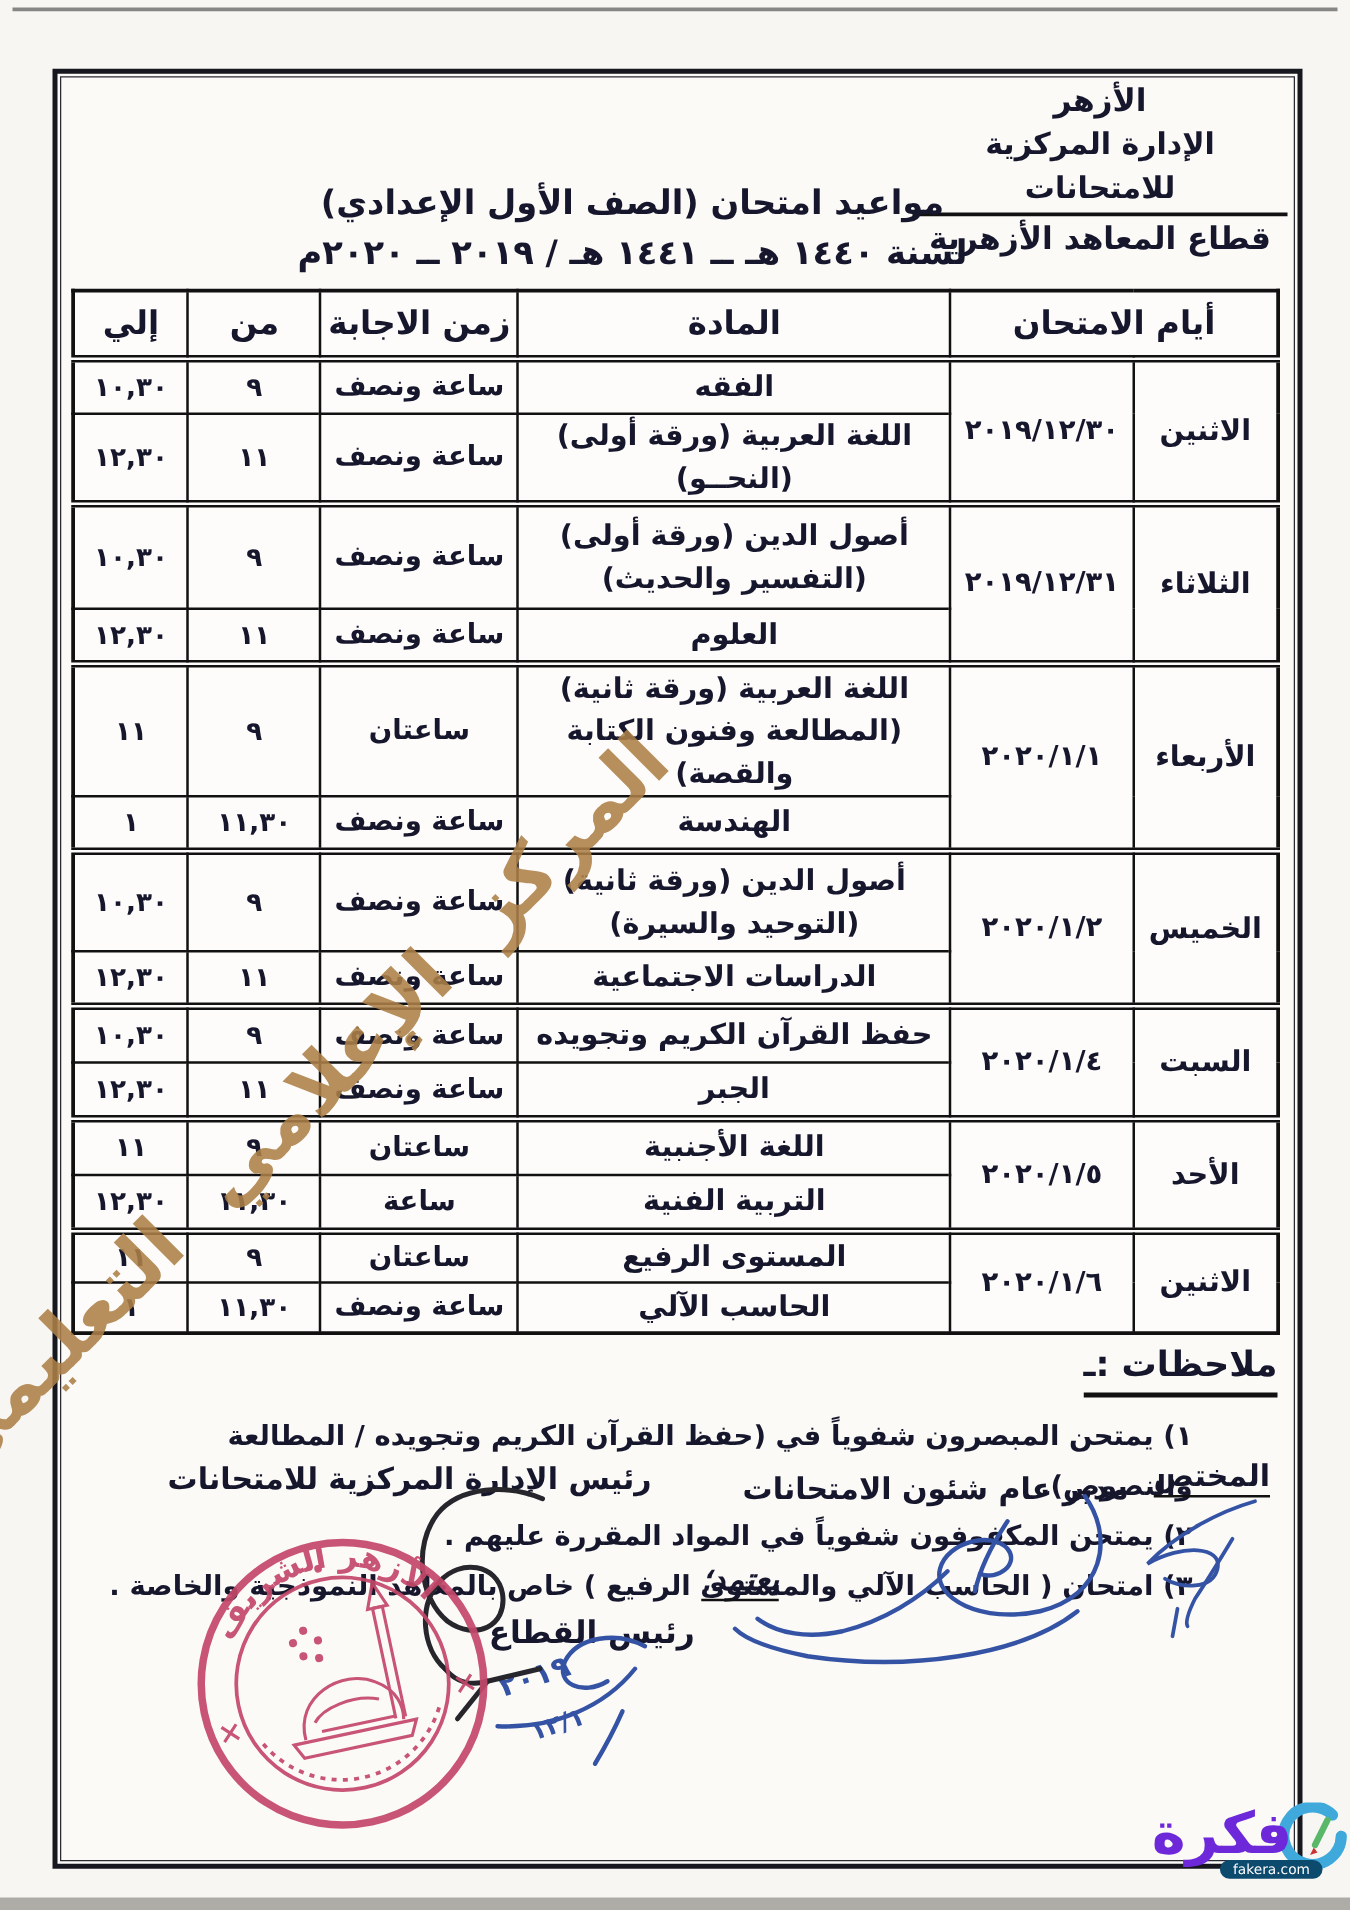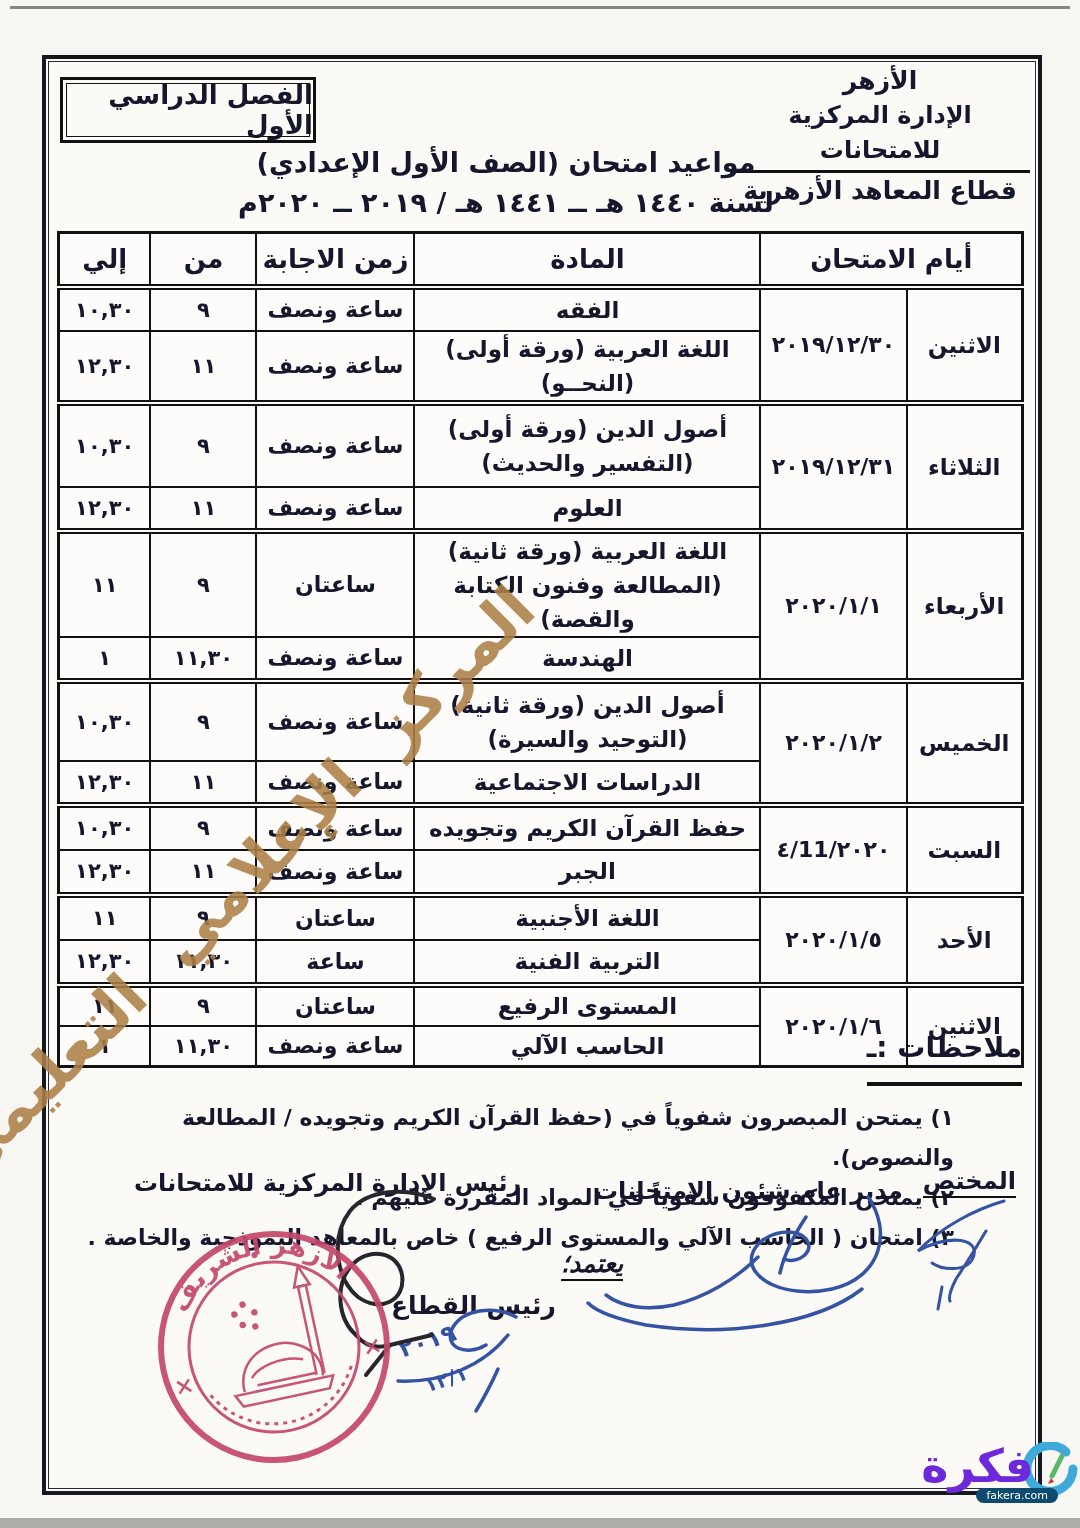--- a/index.html
+++ b/index.html
@@ -40,21 +40,21 @@
   table.exam td{text-align:center;vertical-align:middle;font-weight:bold;padding:0 4px;}
   td.day-cell{font-size:23px;}
   td.date-cell{font-size:22px;letter-spacing:1px;}
   td.subject-cell{font-size:23px;white-space:pre-line;line-height:34px;}
   td.duration-cell{font-size:22px;}
   td.num-cell{font-size:21px;letter-spacing:1px;margin-top:35px;}
   tr.h44{height:44px;} tr.h45{height:45px;} tr.h41{height:41px;}
   tr.h84{height:84px;} tr.h80{height:80px;}
   
   .notes{position:absolute;right:16px;top:972px;width:950px;direction:rtl;text-align:right;}
-  .notes-heading{display:inline-block;font-size:28px;font-weight:bold;border-bottom:4px solid #111;padding-bottom:18px;margin-bottom:12px;}
+  .notes-heading{display:inline-block;font-size:28px;font-weight:bold;border-bottom:4px solid #111;padding-bottom:6px;margin-bottom:12px;margin-top:44px;}
   .note-item{font-size:22px;font-weight:600;line-height:40px;padding-right:68px;}
   
   .sig-label{position:absolute;font-weight:bold;font-size:24px;white-space:nowrap;}
   .u{border-bottom:2px solid #111;padding-bottom:1px;}
   .ink-overlay{position:absolute;left:0;top:1080px;width:992px;height:350px;pointer-events:none;}
   .stamp{position:absolute;left:104px;top:1164px;width:248px;height:248px;pointer-events:none;opacity:.92;}
   .hand-date{position:absolute;color:#3553a4;font-weight:bold;font-size:24px;transform:rotate(-18deg);letter-spacing:1px;}
   
   .watermark{
     position:absolute;left:-125px;top:822px;width:760px;height:90px;line-height:90px;
@@ -72,24 +72,20 @@
 </style>
 </head>
 <body>
 
 <div class="page">
   <div class="scan-top-line"></div>
 
   <div class="doc-frame">
     <div class="frame-inner"></div>
 
-    <div class="semester-box">
-      <span class="inner-line"></span>
-      <span>الفصل الدراسي الأول</span>
-    </div>
 
     <div class="org-block">
       <div>الأزهر</div>
       <div><span class="org-underlined">الإدارة المركزية للامتحانات</span></div>
       <div>قطاع المعاهد الأزهرية</div>
     </div>
 
     <div class="title-block">
       <div>مواعيد امتحان (الصف الأول الإعدادي)</div>
       <div>لسنة ١٤٤٠ هـ ــ ١٤٤١ هـ / ٢٠١٩ ــ ٢٠٢٠م</div>
@@ -181,21 +177,21 @@
           <td class="subject-cell">الدراسات الاجتماعية</td>
           <td class="duration-cell">ساعة ونصف</td>
           <td class="num-cell">١١</td>
           <td class="num-cell">١٢,٣٠</td>
         </tr>
       </tbody>
 
       <tbody>
         <tr class="h45">
           <td class="day-cell" rowspan="2">السبت</td>
-          <td class="date-cell" rowspan="2">٢٠٢٠/11/٤</td>
+          <td class="date-cell" rowspan="2">٢٠٢٠/١/٤</td>
           <td class="subject-cell">حفظ القرآن الكريم وتجويده</td>
           <td class="duration-cell">ساعة ونصف</td>
           <td class="num-cell">٩</td>
           <td class="num-cell">١٠,٣٠</td>
         </tr>
         <tr class="h45">
           <td class="subject-cell">الجبر</td>
           <td class="duration-cell">ساعة ونصف</td>
           <td class="num-cell">١١</td>
           <td class="num-cell">١٢,٣٠</td>

